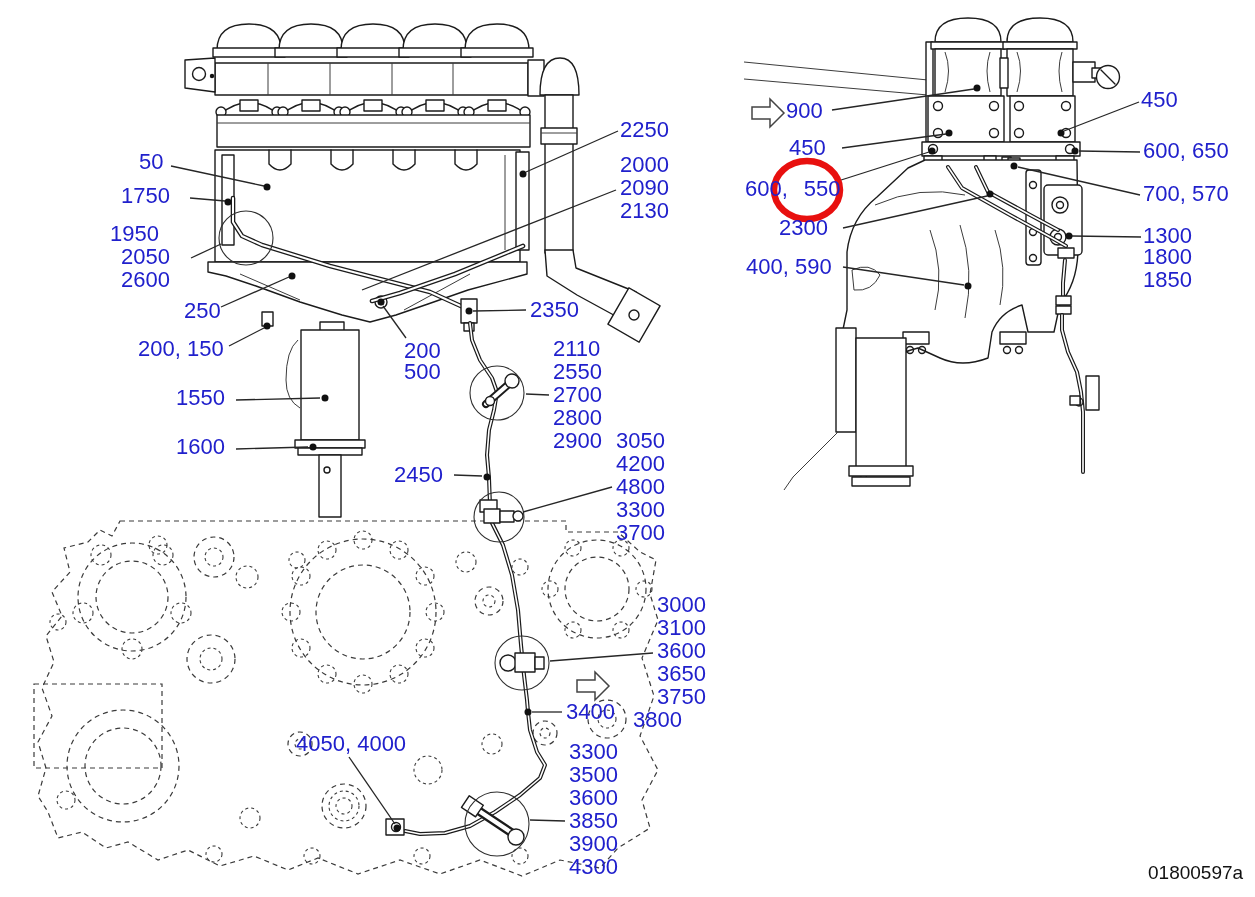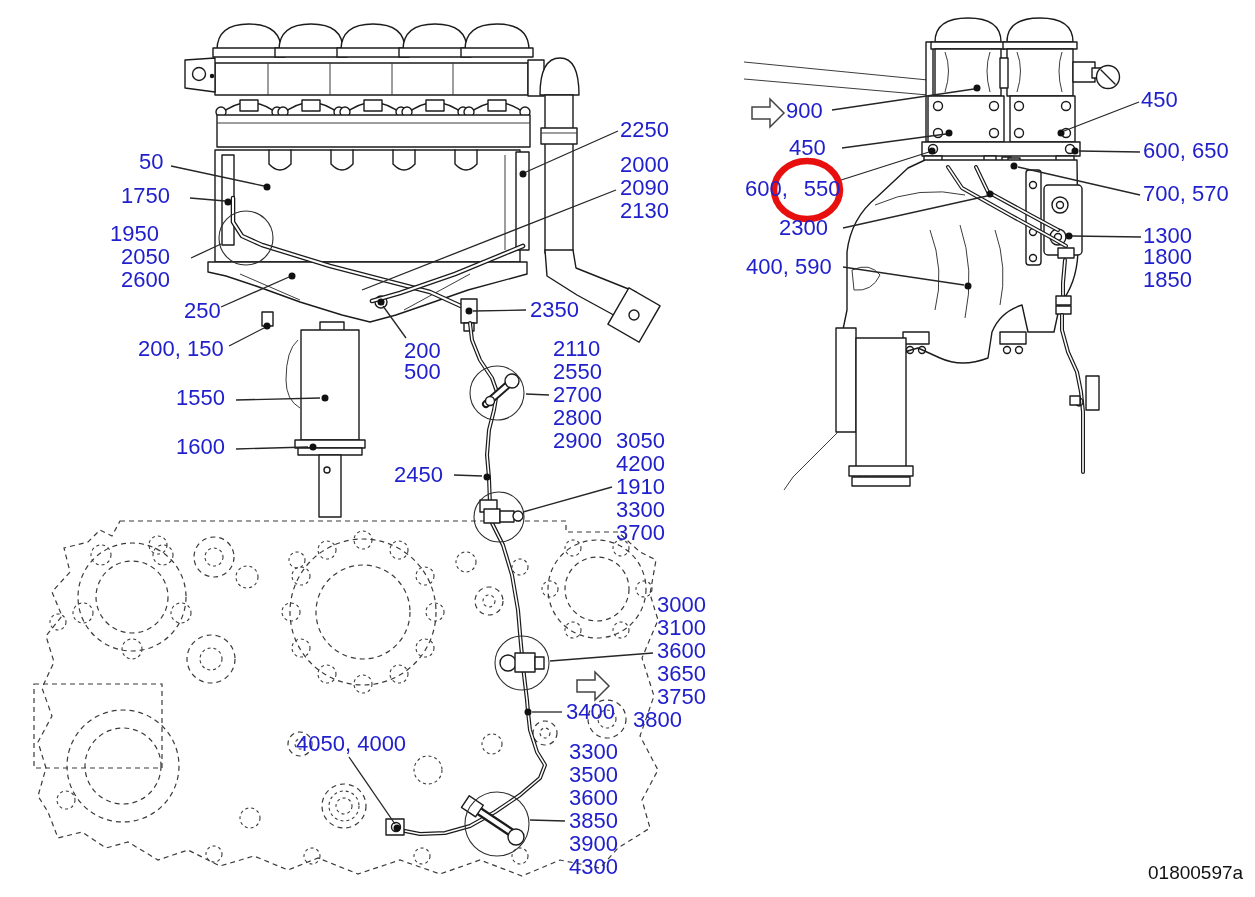--- a/index.html
+++ b/index.html
@@ -397,21 +397,21 @@
   <div class="lbl" style="left:404px;top:360px">500</div>
   <div class="lbl" style="left:530px;top:298px">2350</div>
   <div class="lbl" style="left:394px;top:463px">2450</div>
   <div class="lbl" style="left:553px;top:337px">2110</div>
   <div class="lbl" style="left:553px;top:360px">2550</div>
   <div class="lbl" style="left:553px;top:383px">2700</div>
   <div class="lbl" style="left:553px;top:406px">2800</div>
   <div class="lbl" style="left:553px;top:429px">2900</div>
   <div class="lbl" style="left:616px;top:429px">3050</div>
   <div class="lbl" style="left:616px;top:452px">4200</div>
-  <div class="lbl" style="left:616px;top:475px">1910</div>
+  <div class="lbl" style="left:616px;top:475px">4800</div>
   <div class="lbl" style="left:616px;top:498px">3300</div>
   <div class="lbl" style="left:616px;top:521px">3700</div>
   <div class="lbl" style="left:620px;top:118px">2250</div>
   <div class="lbl" style="left:620px;top:153px">2000</div>
   <div class="lbl" style="left:620px;top:176px">2090</div>
   <div class="lbl" style="left:620px;top:199px">2130</div>
   <div class="lbl" style="left:657px;top:593px">3000</div>
   <div class="lbl" style="left:657px;top:616px">3100</div>
   <div class="lbl" style="left:657px;top:639px">3600</div>
   <div class="lbl" style="left:657px;top:662px">3650</div>

